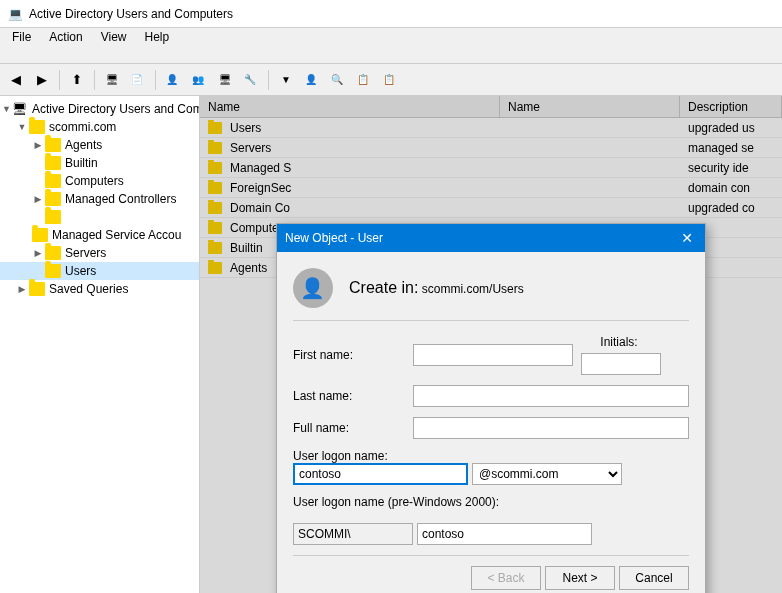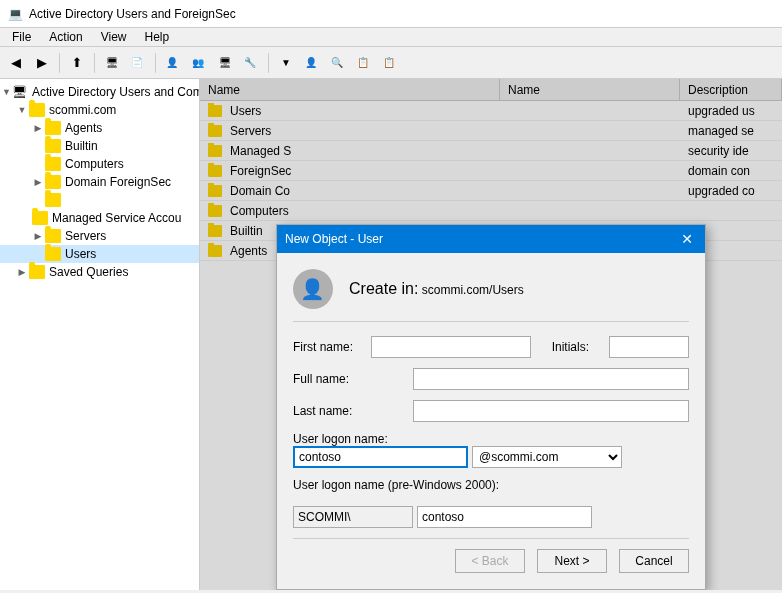--- a/index.html
+++ b/index.html
@@ -21,21 +21,21 @@
       align-items: center;
       padding: 0 8px;
       gap: 6px;
     }
     .title-bar-text { font-size: 12px; color: #000; }
 
     
     .menu-bar {
       background: #f0f0f0;
       border-bottom: 1px solid #ccc;
-      height: 19px;
+      height: 36px;
       display: flex;
       padding: 0 4px;
       gap: 2px;
     }
     .menu-item {
       padding: 2px 8px;
       font-size: 12px;
       cursor: pointer;
       color: #000;
     }
@@ -243,22 +243,23 @@
       height: 22px;
       border: 1px solid #aaa;
       background: #fff;
       font-size: 12px;
       padding: 0 4px;
       outline: none;
     }
     .initials-row {
       display: flex;
       align-items: center;
-      margin-left: 21px;
-      gap: 16px;
+      margin-left: 8px;
+      gap: 4px;
+      flex-direction: column;
     }
     .logon-row {
       display: flex;
       align-items: center;
       gap: 4px;
       margin-bottom: 10px;
     }
     .logon-input {
       width: 175px;
       height: 22px;
@@ -296,21 +297,21 @@
       height: 22px;
       border: 1px solid #aaa;
       background: #fff;
       font-size: 12px;
       padding: 0 4px;
       outline: none;
     }
     .modal-footer {
       display: flex;
       justify-content: flex-end;
-      gap: 12px;
+      gap: 4px;
       padding-top: 10px;
       border-top: 1px solid #ccc;
       margin-top: 10px;
     }
     .btn {
       height: 24px;
       min-width: 70px;
       border: 1px solid #aaa;
       background: #f0f0f0;
       font-size: 12px;
@@ -321,21 +322,21 @@
     .btn-primary {
       background: #f0f0f0;
     }
     .section-label { font-size: 12px; color: #000; margin-bottom: 6px; }
   </style>
 </head>
 <body>
 
 <div class="title-bar">
   <span>💻</span>
-  <span class="title-bar-text">Active Directory Users and ForeignSec</span>
+  <span class="title-bar-text">Active Directory Users and Computers</span>
 </div>
 
 <div class="menu-bar">
   <span class="menu-item">File</span>
   <span class="menu-item">Action</span>
   <span class="menu-item">View</span>
   <span class="menu-item">Help</span>
 </div>
 
 <div class="toolbar">
@@ -390,21 +391,21 @@
 
       <div class="tree-item" style="padding-left:32px;">
         <span class="tree-toggle"></span>
         <span class="folder-icon"></span>
         <span class="tree-label">Computers</span>
       </div>
 
       <div class="tree-item" style="padding-left:32px;">
         <span class="tree-toggle">▶</span>
         <span class="folder-icon"></span>
-        <span class="tree-label">Domain ForeignSec</span>
+        <span class="tree-label">Managed Controllers</span>
       </div>
 
       <div class="tree-item" style="padding-left:32px;">
         <span class="tree-toggle"></span>
         <span class="folder-icon"></span>
       </div>
 
       <div class="tree-item" style="padding-left:19px;">
         <span class="tree-toggle"></span>
         <span class="folder-icon"></span>
@@ -526,26 +527,26 @@
           <div class="form-row">
             <span class="form-label">First name:</span>
             <input class="form-input" type="text" value="" style="max-width: 160px;">
             <div class="initials-row">
               <span class="form-label" style="width:auto;margin-right:4px;">Initials:</span>
               <input class="form-input-short" type="text" value="" style="">
             </div>
           </div>
 
           <div class="form-row">
+            <span class="form-label">Last name:</span>
+            <input class="form-input" type="text" value="" style="">
+          </div>
+
+          <div class="form-row">
             <span class="form-label">Full name:</span>
-            <input class="form-input" type="text" value="" style="">
-          </div>
-
-          <div class="form-row">
-            <span class="form-label">Last name:</span>
             <input class="form-input" type="text" value="" style="">
           </div>
 
           <div style="">
             <span class="section-label">User logon name:</span>
           </div>
 
           <div class="logon-row">
             <input class="logon-input" type="text" value="contoso" style="">
             <select class="logon-select">

